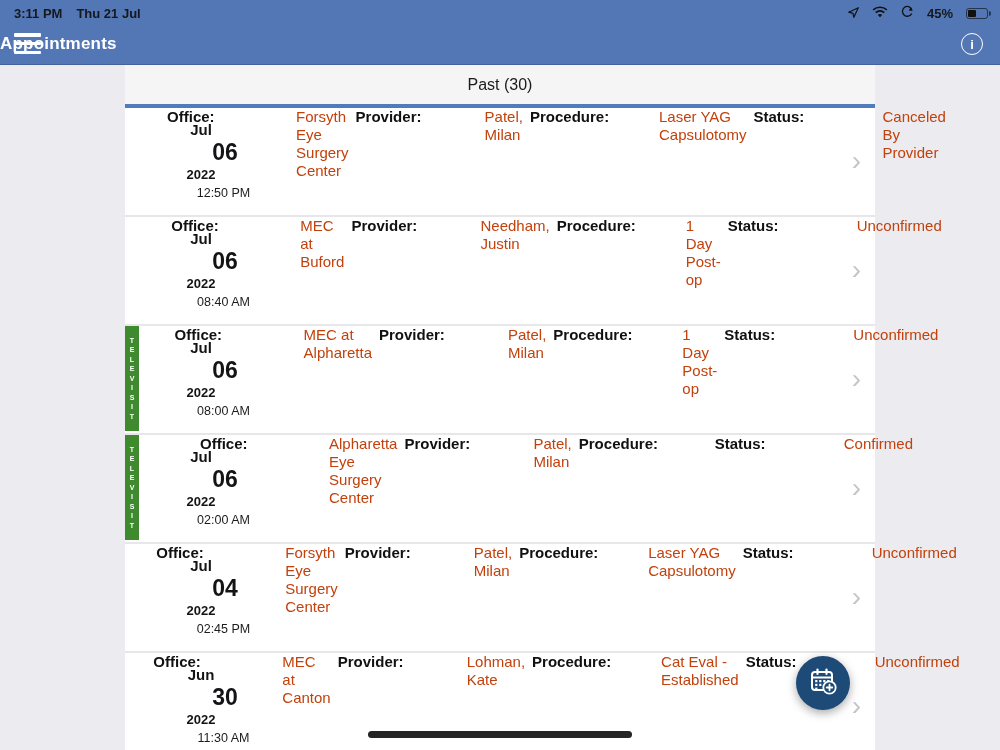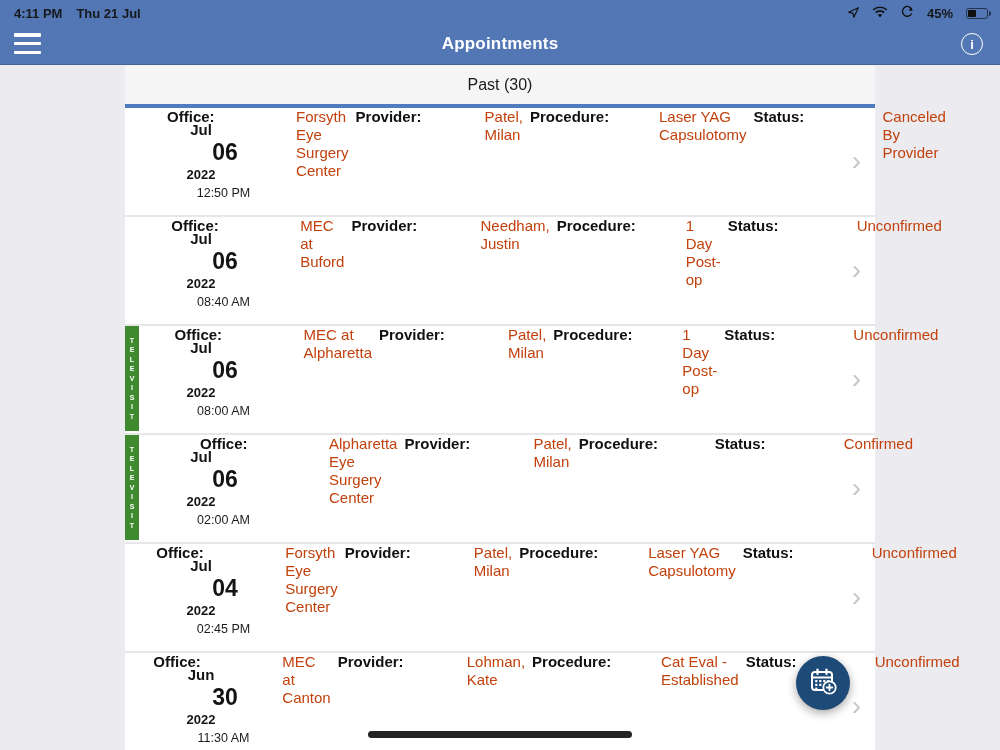--- a/index.html
+++ b/index.html
@@ -35,21 +35,21 @@
   .sb-right { display: flex; align-items: center; gap: 13px; }
   .batt { position: relative; width: 22px; height: 11px; border: 1px solid rgba(0,0,0,.55); border-radius: 3px; }
   .batt-fill { position: absolute; left: 1px; top: 1px; bottom: 1px; width: 8px; background: #111; border-radius: 1px; }
   .batt-nub { position: absolute; right: -4px; top: 2px; width: 2.5px; height: 5px; background: rgba(0,0,0,.55); border-radius: 0 2px 2px 0; }
   .hamburger {
     position: absolute; left: 14px; top: 33px; width: 27px; height: 21px;
     display: flex; flex-direction: column; justify-content: space-between; cursor: pointer;
   }
   .hamburger span { display: block; height: 3.5px; background: #fff; border-radius: 1px; }
   .nav-title {
-    position: absolute; left: 0; right: 0; top: 34px; text-align: center;
+    position: absolute; left: 0; right: 0; top: 34px; text-align: left;
     color: #fff; font-size: 17px; font-weight: bold; letter-spacing: .2px;
   }
   .info-btn {
     position: absolute; right: 17px; top: 33px; width: 22px; height: 22px;
     border: 1.5px solid #fff; border-radius: 50%;
     color: #fff; font-size: 13px; font-weight: bold;
     display: flex; align-items: center; justify-content: center; cursor: pointer;
   }
   
   .tabbar {
@@ -106,21 +106,21 @@
     position: absolute; left: 368px; top: 731px; width: 264px; height: 7px;
     border-radius: 4px; background: #242426; z-index: 10;
   }
 </style>
 </head>
 <body>
 
 <div class="navbar">
   <div class="statusbar">
     <div class="sb-left">
-      <span>4:11 PM</span>
+      <span>3:11 PM</span>
       <span>Thu 21 Jul</span>
     </div>
     <div class="sb-right">
       <span>
         <svg width="11" height="11" viewBox="0 0 16 16">
             <path d="M15 1 L8.5 15 L7.3 9.2 L1 7.5 Z" fill="none" stroke="#111" stroke-width="1.7" stroke-linejoin="round"></path>
           </svg>
       </span>
       <span>
         <svg width="16" height="12" viewBox="0 0 15 11">

